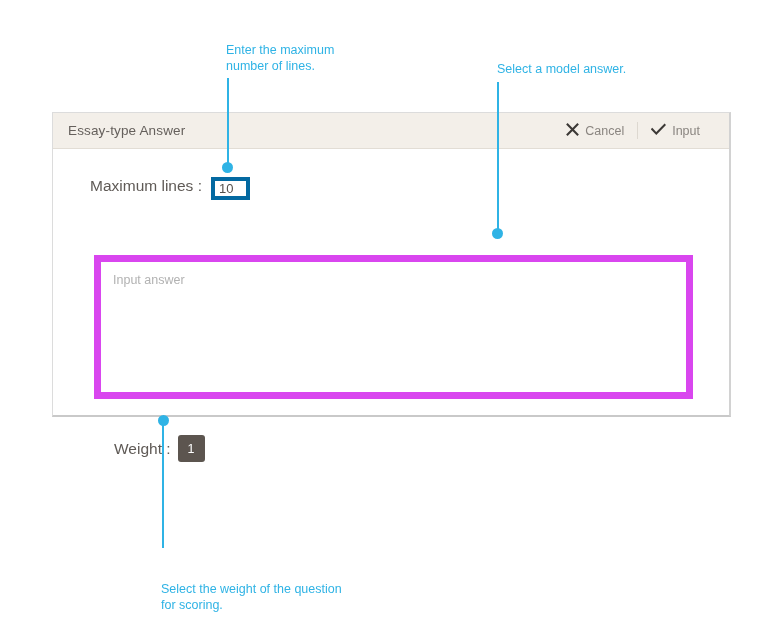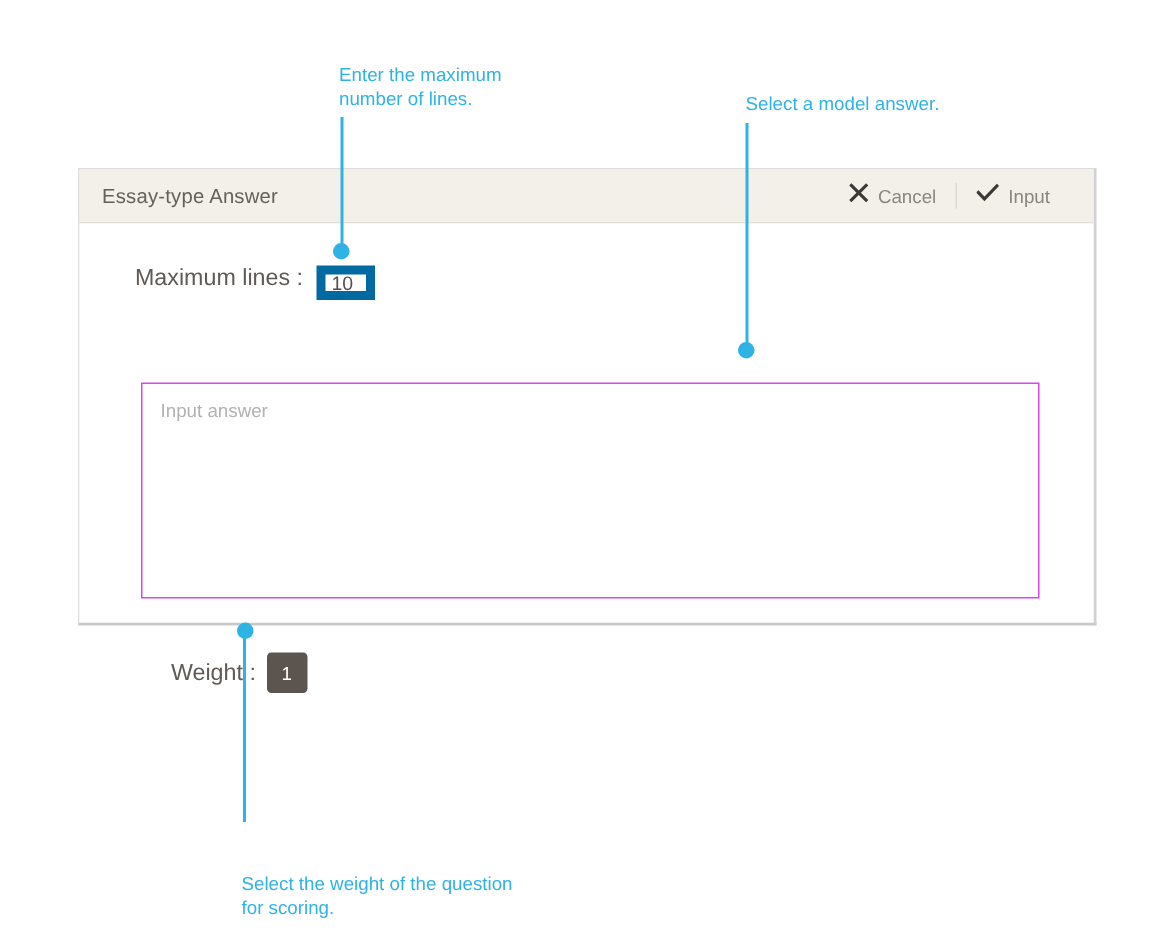--- a/index.html
+++ b/index.html
@@ -90,38 +90,38 @@
     gap: 9px;
   }
   .field-label {
     font-size: 15.5px;
     color: #5f5a56;
     white-space: nowrap;
   }
   .maxlines-input {
     width: 39px;
     height: 23px;
-    border: 6px solid #0369a1;
+    border: 4px solid #0369a1;
     background: #fff;
     font-family: "Liberation Sans", sans-serif;
     font-size: 13px;
     color: #55504c;
     padding: 0 4px;
     border-radius: 0;
     outline: none;
   }
 
   
   .answer-box {
     position: absolute;
     left: 41px;
     top: 106px;
     width: 599px;
     height: 144px;
-    border: 1px solid #d946ef;
+    border: 7px solid #d946ef;
     background: #ffffff;
     padding: 11px 12px;
     font-family: "Liberation Sans", sans-serif;
     font-size: 12.5px;
     color: #3d3a37;
     resize: none;
     outline: none;
   }
   .answer-box::placeholder { color: #b2b2b2; }
 

